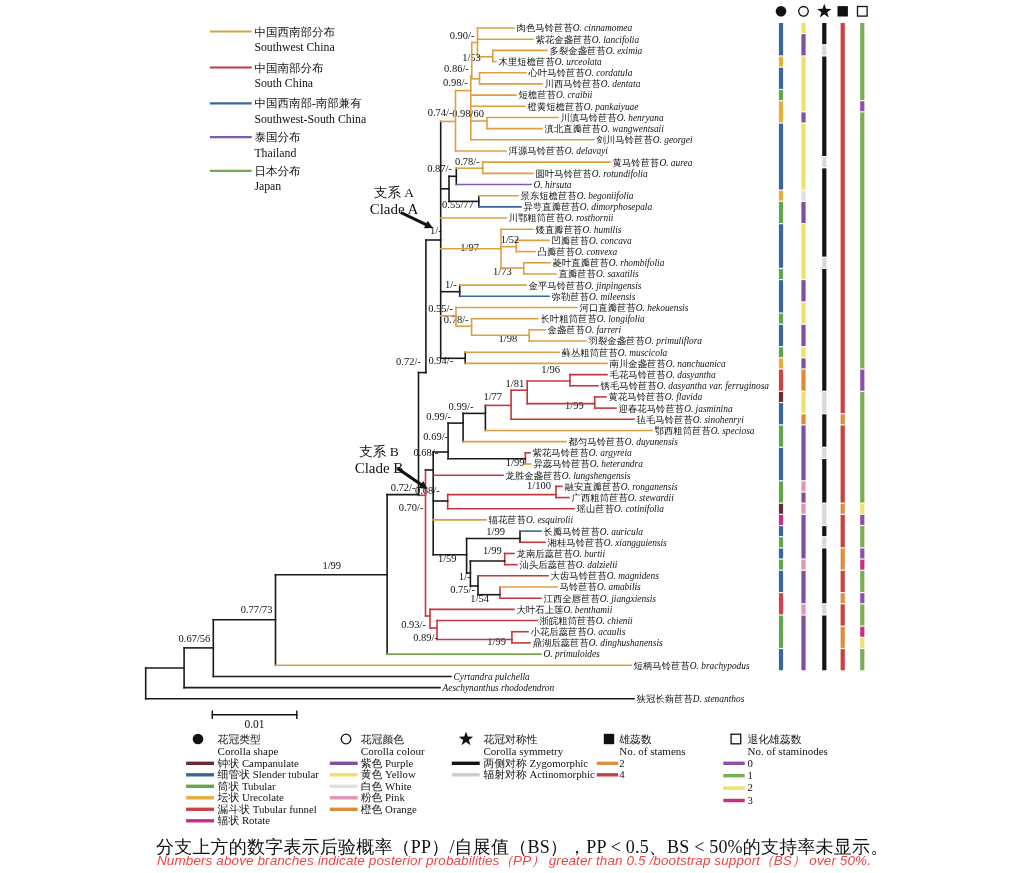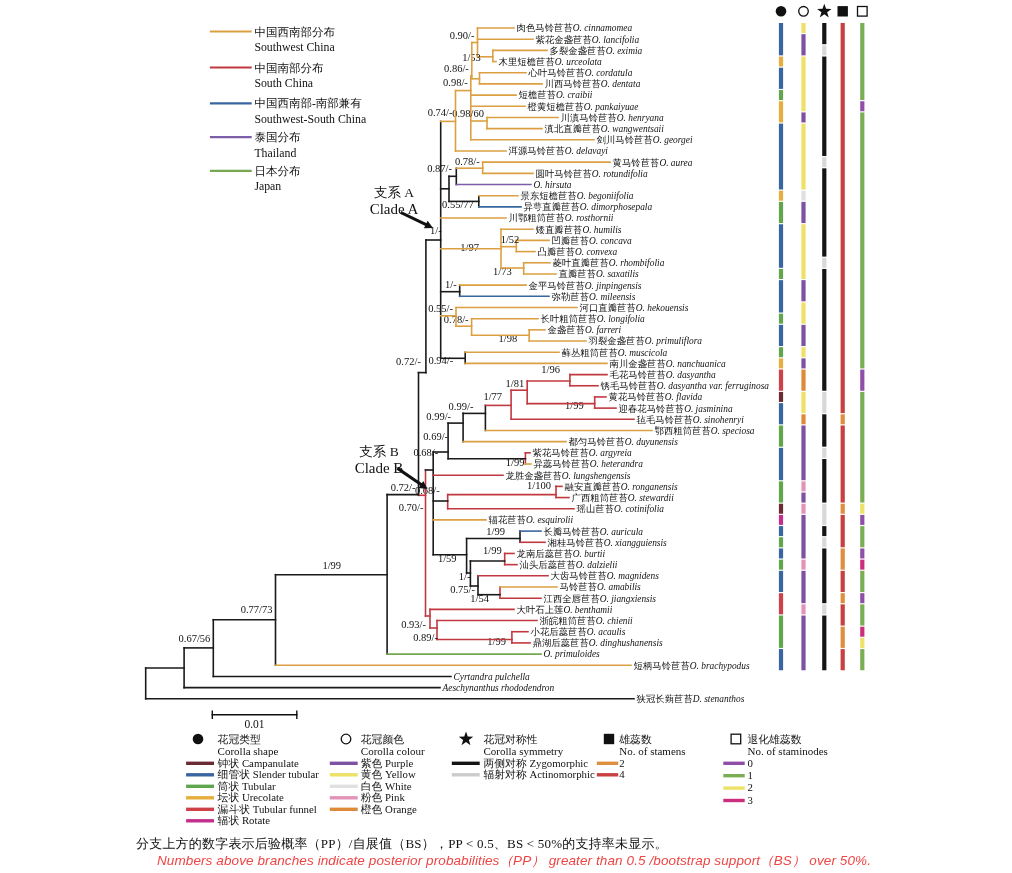--- a/index.html
+++ b/index.html
@@ -1,19 +1,19 @@
 <!DOCTYPE html>
 <html><head>
 <meta charset="utf-8">
 <style>
   html,body{margin:0;padding:0;background:#ffffff;}
   #figure{position:relative;width:1012px;height:873px;background:#ffffff;overflow:hidden;
           font-family:"Liberation Serif","DejaVu Serif",serif;}
   #tree-svg{position:absolute;left:0;top:0;}
-  .caption-zh{position:absolute;left:136px;top:835px;font-size:13px;color:#111;
+  .caption-zh{position:absolute;left:156px;top:835px;font-size:18px;color:#111;
               font-family:"Liberation Serif","DejaVu Serif",serif;letter-spacing:0.2px;}
   .caption-en{position:absolute;left:157px;top:852px;font-size:13.5px;color:#ef4444;font-style:italic;
               font-family:"Liberation Sans","DejaVu Sans",sans-serif;letter-spacing:0.1px;text-align:center;}
 </style>
 </head>
 <body>
 
 <div id="figure">
   <svg id="tree-svg" width="1012" height="873" viewBox="0 0 1012 873">
       <rect x="778.9" y="23" width="4.2" height="32.36" fill="#3966A0"></rect>

